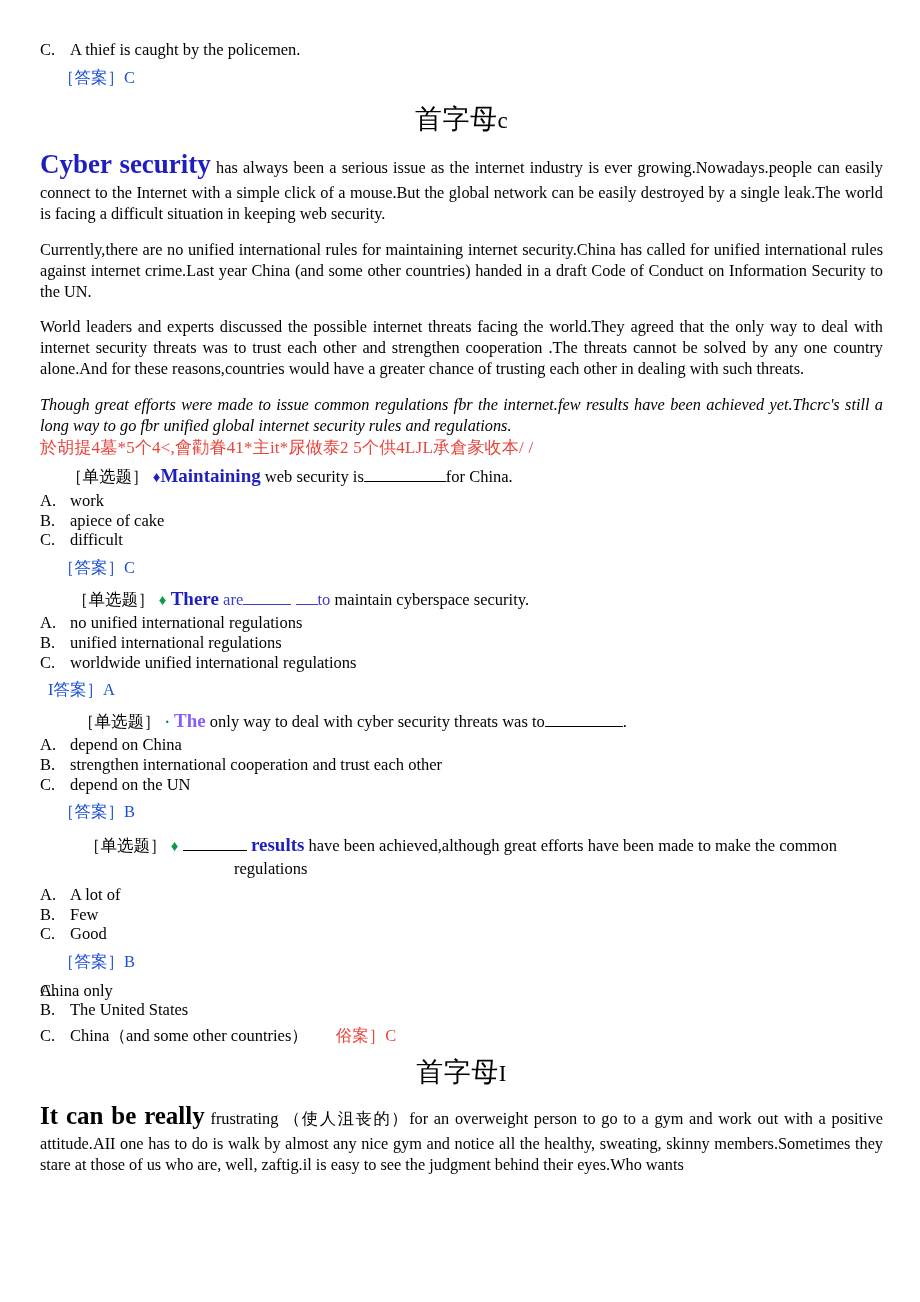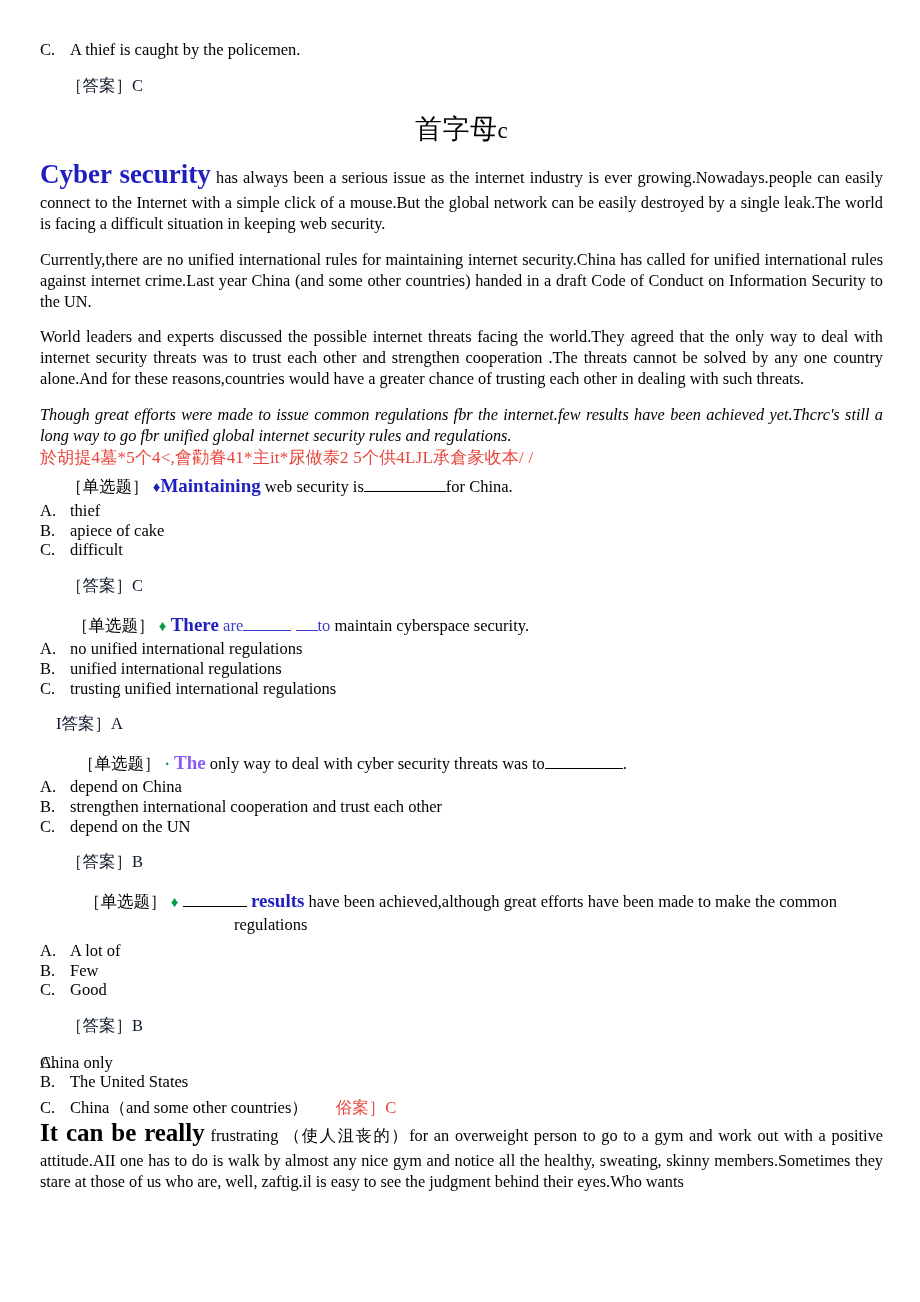--- a/index.html
+++ b/index.html
@@ -42,22 +42,22 @@
   .opt-letter {
     width: 30px;
     flex: 0 0 30px;
   }
   .opt-letter.tight { width: 0px; flex: 0 0 auto; }
   .opt-text { flex: 1 1 auto; }
 
   .ans-line {
     font-size: 16.5px;
     line-height: 1.25;
-    color: #0f172a;
-    margin: 16px;
+    color: #1d4ed8;
+    margin: 8px;
     padding-left: 10px;
   }
   .ans-line.nopad { padding-left: 0px; }
 
   
   .top-line {
     display: flex;
     font-size: 16.5px;
     line-height: 1.2;
   }
@@ -163,21 +163,21 @@
     <p class="para" style="margin-bottom:2px;font-style:italic;">Though great efforts were made to issue common regulations fbr the internet.few results have been achieved yet.Thcrc's still a long way to go fbr unified global internet security rules and regulations.</p>
 
     <div class="garbled">於胡提4墓*5个4&lt;,會勸眷41*主it*尿做泰2 5个供4LJL承倉彖收本/ /</div>
 
     <div class="qrow">
       <span class="qtag">［单选题］</span>
       <span class="marker bold" style="color:#1f1fbf;">♦</span><span class="stem-bold" style="color:#1f1fbf;">Maintaining</span><span class="stem-rest"> web security is</span><span class="blank" style="width:82px;"></span><span class="stem-rest">for China.</span>
     </div>
     <div class="opt-row">
       <span class="opt-letter">A.</span>
-      <span class="opt-text">thief</span>
+      <span class="opt-text">work</span>
     </div>
     <div class="opt-row">
       <span class="opt-letter">B.</span>
       <span class="opt-text">apiece of cake</span>
     </div>
     <div class="opt-row">
       <span class="opt-letter">C.</span>
       <span class="opt-text">difficult</span>
     </div>
     <div class="ans-line">［答案］C</div>
@@ -192,21 +192,21 @@
     <div class="opt-row">
       <span class="opt-letter">A.</span>
       <span class="opt-text">no unified international regulations</span>
     </div>
     <div class="opt-row">
       <span class="opt-letter">B.</span>
       <span class="opt-text">unified international regulations</span>
     </div>
     <div class="opt-row">
       <span class="opt-letter">C.</span>
-      <span class="opt-text">trusting unified international regulations</span>
+      <span class="opt-text">worldwide unified international regulations</span>
     </div>
     <div class="ans-line nopad">I答案］A</div>
 
     <div class="qrow" style="padding-left:38px;">
       <span class="qtag">［单选题］</span>
       <span class="marker bold" style="color:#1f6f72;">·</span>
       <span class="stem-bold" style="color:#8b5cf6;">The</span><span class="stem-rest"> only way to deal with cyber security threats was to</span><span class="blank" style="width:78px;"></span><span class="stem-rest">.</span>
     </div>
     <div class="opt-row">
       <span class="opt-letter">A.</span>
@@ -249,19 +249,22 @@
     </div>
     <div class="opt-row">
       <span class="opt-letter">B.</span>
       <span class="opt-text">The United States</span>
     </div>
     <div class="opt-row" style="margin-top:6px;">
       <span class="opt-letter">C.</span>
       <span class="opt-text"><span>China（and some other countries）</span><span class="red" style="margin-left:28px;">俗案］C</span></span>
     </div>
 
+    <div class="sec-title" style="margin-top:10px;">
+      <span class="cn">首字母</span><span class="lat">I</span>
+    </div>
 
     <p class="para" style="margin-bottom:0;">
       <span class="lead2">It can be really</span><span> frustrating （使人沮丧的）for an overweight person to go to a gym and work out with a positive attitude.AII one has to do is walk by almost any nice gym and notice all the healthy, sweating, skinny members.Sometimes they stare at those of us who are, well, zaftig.il is easy to see the judgment behind their eyes.Who wants</span>
     </p>
 
   </div>
 </div>
 
 </body></html>

